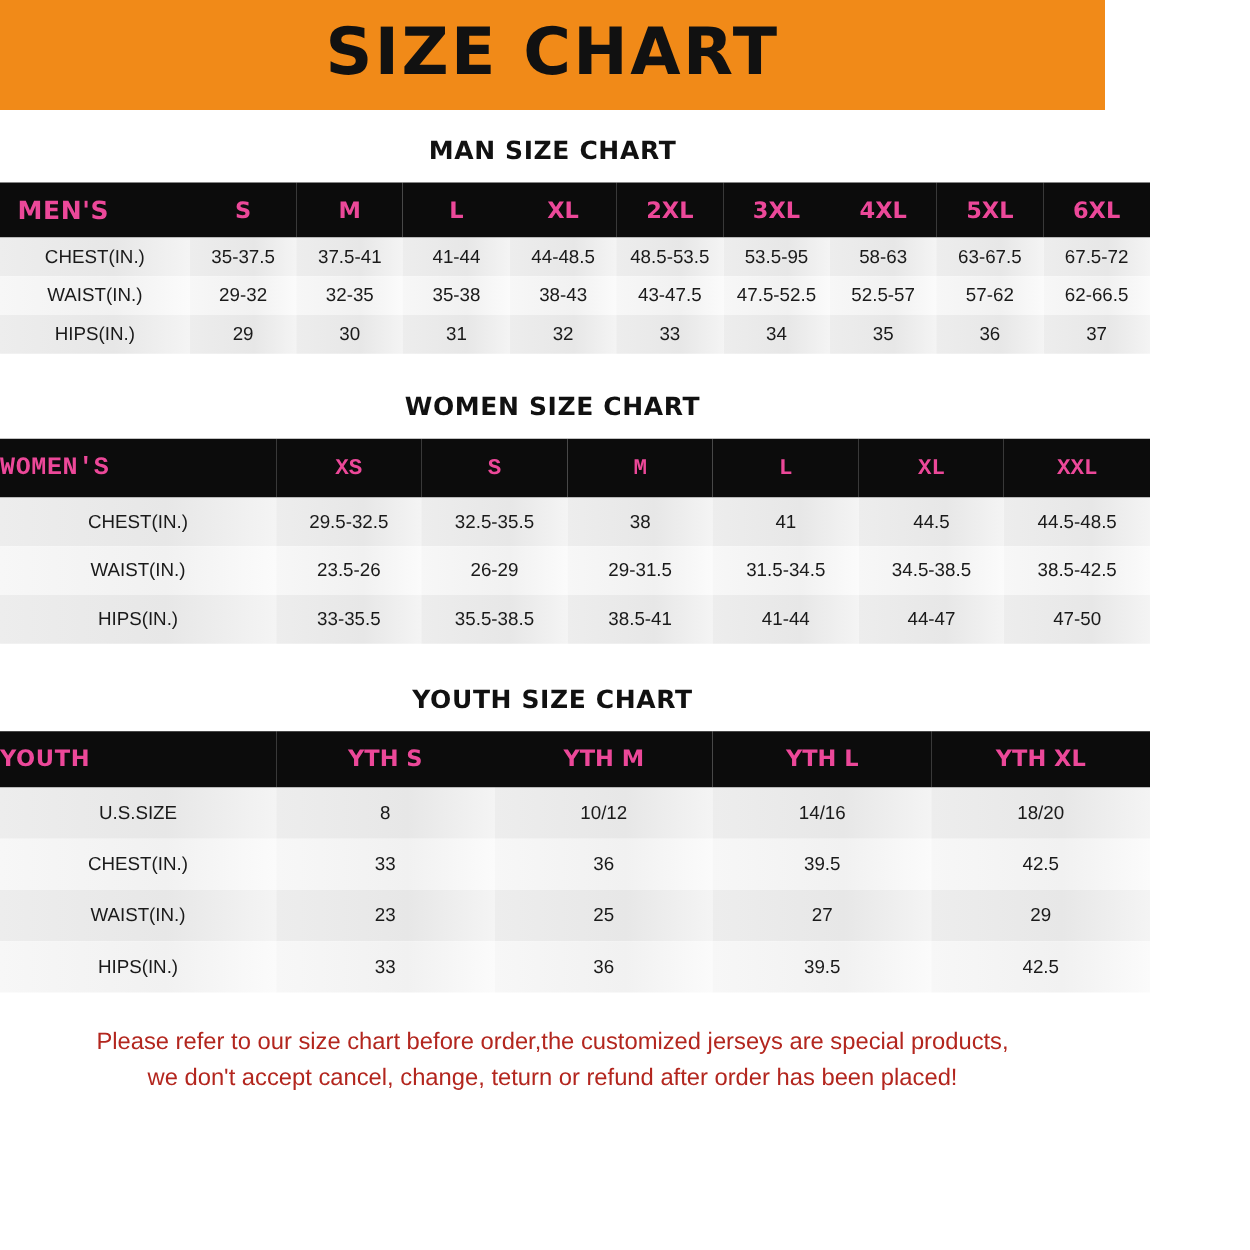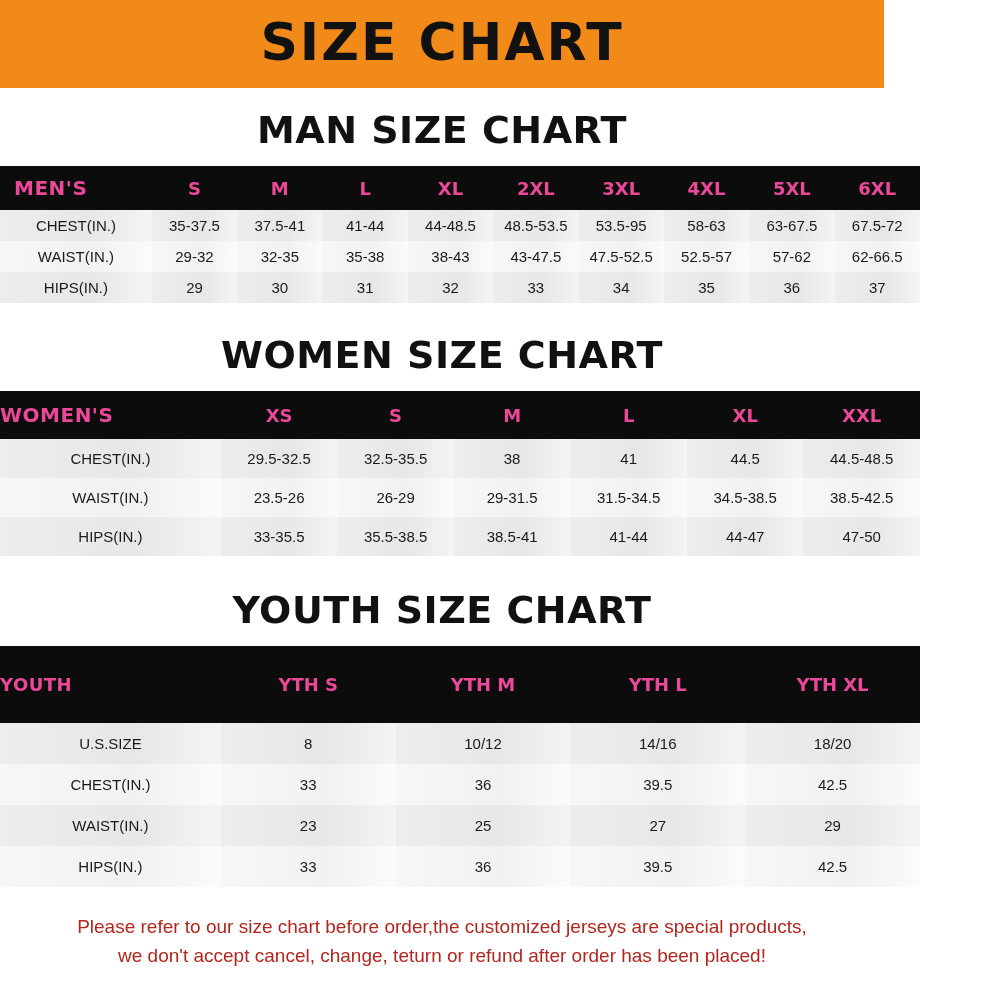--- a/index.html
+++ b/index.html
@@ -37,21 +37,21 @@
     color: #111;
     line-height: 1;
     padding-bottom: 4px;
   }
 
   
   .section-title {
     text-align: center;
     font-family: "DejaVu Sans", sans-serif;
     font-weight: bold;
-    font-size: 38px;
+    font-size: 20px;
     color: #111;
     letter-spacing: 0.5px;
   }
   .man-title { margin-top: 20px; }
   .women-title { margin-top: 30px; }
   .youth-title { margin-top: 32px; }
 
   
   .table-wrap {
     margin: 14px auto 0 auto;
@@ -90,25 +90,25 @@
     font-size: 15px;
     color: #1a1a1a;
   }
 
   
   .grad-a td { background: linear-gradient(to right,#ededed 0%,#e7e7e7 60%,#f4f4f4 100%); }
   .grad-b td { background: linear-gradient(to right,#f7f7f7 0%,#f1f1f1 60%,#fbfbfb 100%); }
 
   
   .youth table.size td { padding: 12px 0; font-size: 15px; }
-  .youth table.size tr.head-row th { font-size: 18px; padding: 28px 0; }
+  .youth table.size tr.head-row th { font-size: 18px; padding: 12px 0; }
 
   
   .women table.size td { padding: 11px 0; }
-  .women table.size tr.head-row th { padding: 12px 0; }
+  .women table.size tr.head-row th { padding: 12px 0; font-family: Liberation Mono, monospace; }
 
   
   .footer-note {
     margin: 26px 24px 4px 24px;
     text-align: center;
     color: #b3261e;
     font-size: 19px;
     line-height: 1.5;
     font-family: "Liberation Sans", sans-serif;
   }

